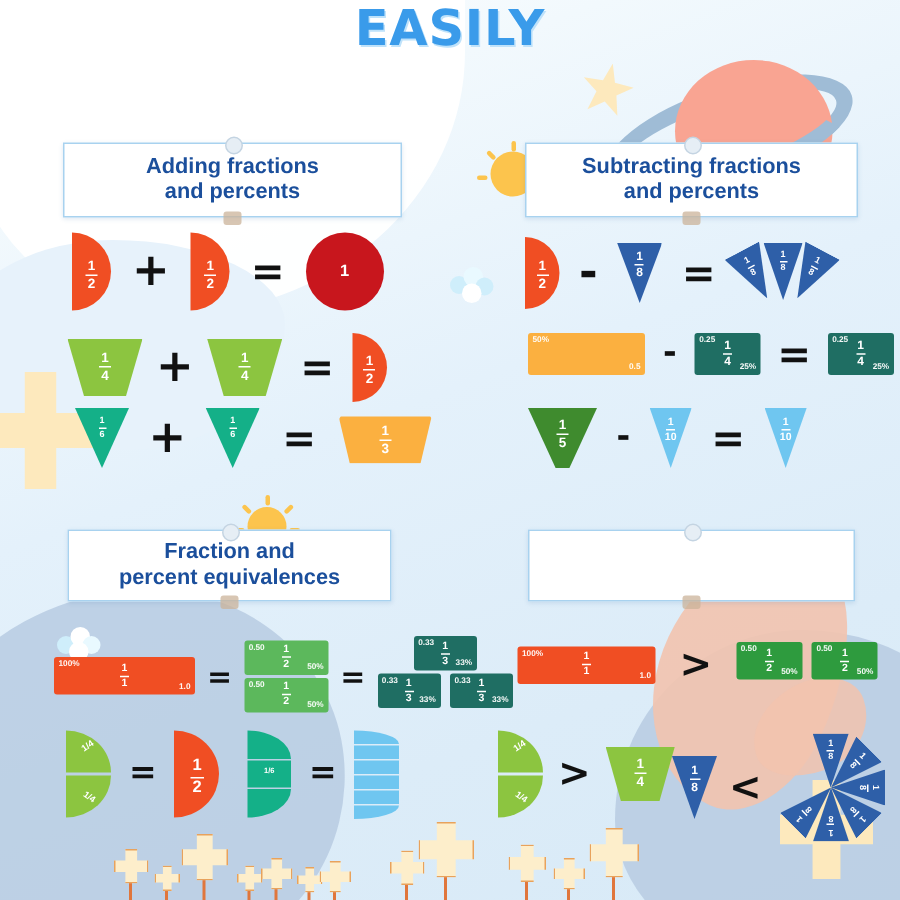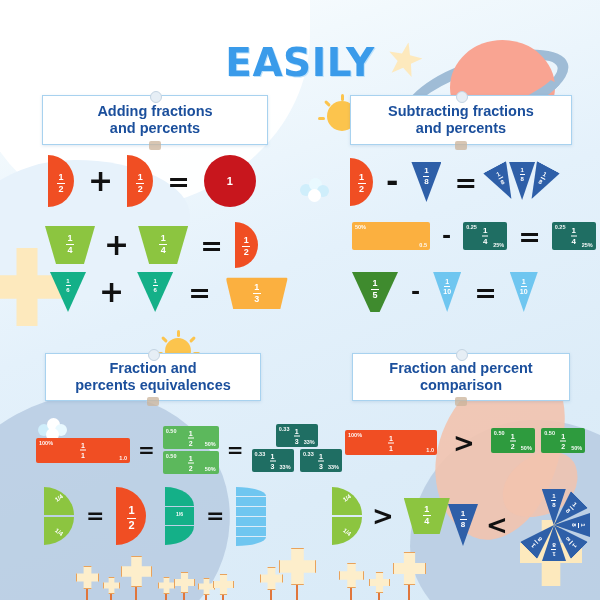--- a/index.html
+++ b/index.html
@@ -87,21 +87,21 @@
   .flowerpuff span{position:absolute;border-radius:50%;}
 
   
   .title{
     position:absolute;left:0;top:2px;width:600px;text-align:center;
     color:#3a9bea;font-weight:bold;letter-spacing:.5px;line-height:1.02;
     font-size:33px;text-transform:uppercase;
     font-family:"DejaVu Sans","Liberation Sans",sans-serif;
     text-shadow:1px 1px 0 #bfe2fa;
   }
-  .title .l2{font-size:39px;margin-top:41px;}
+  .title .l2{font-size:33px;}
 
   
   .panel{position:absolute;}
   .panel-head{
     background:#ffffff;border:1px solid #a8d2ef;
     box-shadow:0 1px 3px rgba(70,120,170,.18);
     display:flex;align-items:center;justify-content:center;
     text-align:center;position:relative;
   }
   .panel-head-txt{
@@ -397,21 +397,21 @@
         <span class="bar" style="width:6px;"></span>
         <span class="den">10</span>
       </span>
   </span>
 </div>
 
 <div class="panel" style="left:45px;top:353px;width:216px;">
   <div class="panel-head" style="height:46px;">
     <span class="pin"></span>
     <span class="panel-head-txt">Fraction and
-percents equivalences</span>
+percent equivalences</span>
     <span class="tape"></span>
   </div>
 </div>
 
 <div class="row" style="left:36px;top:424px;">
   <span class="bar-piece" style="width:94px;height:25px;background:#f04e23;">
     <span class="bar-pct tl">100%</span>
     <span class="bar-frac" style="font-size:7px;"><span>1</span><span class="bar"></span><span>1</span></span>
     <span class="bar-pct br">1.0</span>
   </span>
@@ -484,22 +484,20 @@
     <span class="piece" style="position:absolute;left:0;top:20px;width:30px;height:9px;background:#6fc6f0;"></span>
     <span class="piece" style="position:absolute;left:0;top:30px;width:30px;height:9px;background:#6fc6f0;"></span>
     <span class="piece" style="position:absolute;left:0;top:40px;width:30px;height:9px;background:#6fc6f0;"></span>
     <span class="piece" style="position:absolute;left:0;top:50px;width:30px;height:9px;background:#6fc6f0;border-radius:0 0 100% 0/0 0 100% 0;"></span>
   </span>
 </div>
 
 <div class="panel" style="left:352px;top:353px;width:218px;">
   <div class="panel-head" style="height:46px;">
     <span class="pin"></span>
-    <span class="panel-head-txt">Fraction and percent
-comparison</span>
     <span class="tape"></span>
   </div>
 </div>
 
 <div class="row" style="left:345px;top:428px;">
   <span class="bar-piece" style="width:92px;height:25px;background:#f04e23;">
     <span class="bar-pct tl">100%</span>
     <span class="bar-frac" style="font-size:7px;"><span>1</span><span class="bar"></span><span>1</span></span>
     <span class="bar-pct br">1.0</span>
   </span>

